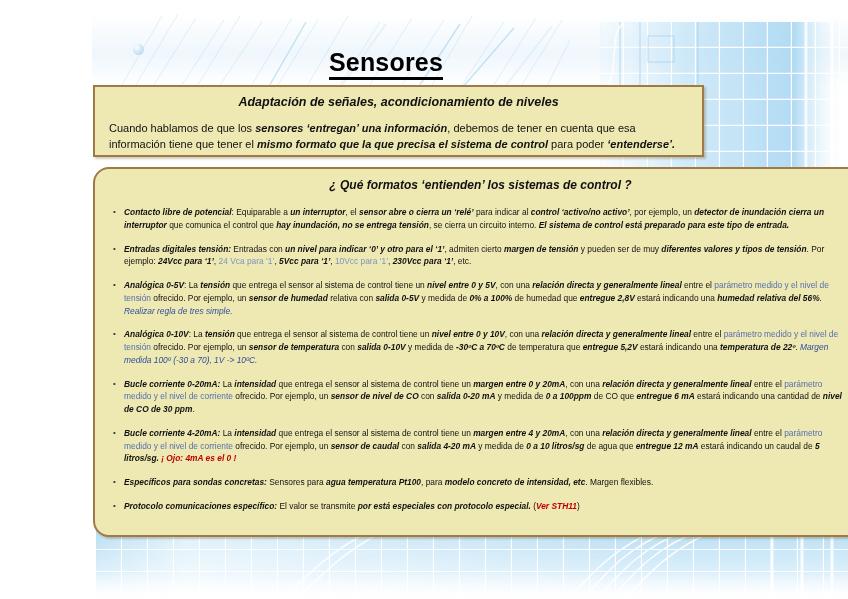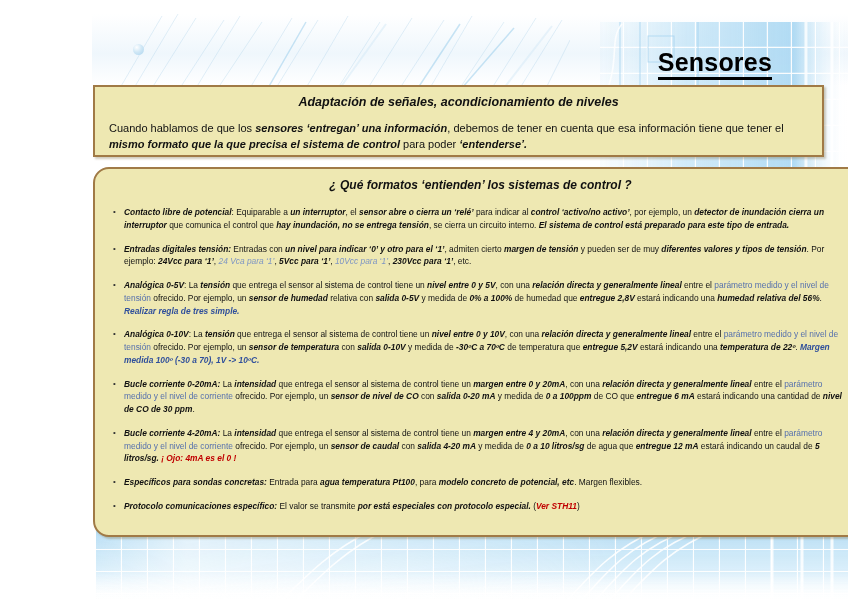--- a/index.html
+++ b/index.html
@@ -52,37 +52,37 @@
   
   .grid-bottom{
     left:96px; top:528px; width:752px; height:74px;
     opacity:.95;
   }
   .grid-bottom svg{display:block;}
 
   
   .title{
     position:absolute; left:0; top:48px; width:772px;
-    text-align:right;
+    text-align:center;
     font-size:25px; font-weight:bold; color:#000000;
     letter-spacing:.2px;
   }
   .title span{
     border-bottom:3px solid #000; padding-bottom:1px;
   }
 
   
   .panel{
     position:absolute;
     background:#eee8b2;
     border:2px solid #a07a46;
     box-shadow:2px 2px 2px rgba(120,110,70,.35);
     box-sizing:border-box;
   }
-  #panel-intro{left:93px; top:85px; width:731px; height:72px;}
+  #panel-intro{left:93px; top:85px; width:611px; height:72px;}
   #panel-formats{left:93px; top:167px; width:775px; height:370px;border-radius:16px;}
 
   .panel-heading{
     text-align:center;
     font-size:12.5px; font-weight:bold; font-style:italic;
     color:#111; margin:8px 10px 0 10px; line-height:1.25;
   }
   #panel-formats .panel-heading{font-size:12px;margin-top:9px;}
 
   .panel-body{
@@ -99,22 +99,22 @@
     font-size:8.4px; line-height:1.52; color:#111;
   }
   .bullet:last-child{margin-bottom:0;}
   .bullet .dot{
     flex:0 0 11px; width:11px;
     font-size:8px; line-height:1.52; color:#333; text-align:left;
     padding-left:2px;
   }
   .bullet .txt{flex:1 1 auto;}
   .bi{font-weight:bold;font-style:italic;}
-  .blue-soft{color:#7d95c4;font-style:italic;}
-  .blue-note{color:#2f4f9b;font-weight:bold;font-style:italic;}
+  .blue-soft{color:#7d95c4;}
+  .blue-note{color:#2f4f9b;font-weight:normal;font-style:italic;}
   .blue-param{color:#5570ad;}
   .red-note{color:#c00000;font-weight:bold;font-style:italic;}
 </style>
 </head>
 <body>
 
 <div id="slide">
 
   <div class="bg-layer bg-top-sheen"></div>
 
@@ -258,21 +258,21 @@
         <div class="bullet">
           <div class="dot">•</div>
           <div class="txt"><span class="bi">Bucle corriente 0-20mA:</span><span> La </span><span class="bi">intensidad</span><span> que entrega el sensor al sistema de control tiene un </span><span class="bi">margen entre 0 y 20mA</span><span>, con una </span><span class="bi">relación directa y generalmente lineal</span><span> entre el </span><span class="blue-param">parámetro medido y el nivel de corriente</span><span> ofrecido. Por ejemplo, un </span><span class="bi">sensor de nivel de CO</span><span> con </span><span class="bi">salida 0-20 mA</span><span> y medida de </span><span class="bi">0 a 100ppm</span><span> de CO que </span><span class="bi">entregue 6 mA</span><span> estará indicando una cantidad de </span><span class="bi">nivel de CO de 30 ppm</span><span>.</span></div>
         </div>
         <div class="bullet">
           <div class="dot">•</div>
           <div class="txt"><span class="bi">Bucle corriente 4-20mA:</span><span> La </span><span class="bi">intensidad</span><span> que entrega el sensor al sistema de control tiene un </span><span class="bi">margen entre 4 y 20mA</span><span>, con una </span><span class="bi">relación directa y generalmente lineal</span><span> entre el </span><span class="blue-param">parámetro medido y el nivel de corriente</span><span> ofrecido. Por ejemplo, un </span><span class="bi">sensor de caudal</span><span> con </span><span class="bi">salida 4-20 mA</span><span> y medida de </span><span class="bi">0 a 10 litros/sg</span><span> de agua que </span><span class="bi">entregue 12 mA</span><span> estará indicando un caudal de  </span><span class="bi">5 litros/sg.</span><span> </span><span class="red-note">¡ Ojo: 4mA es el 0 !</span></div>
         </div>
         <div class="bullet">
           <div class="dot">•</div>
-          <div class="txt"><span class="bi">Específicos para sondas concretas:</span><span> Entrada para </span><span class="bi">agua temperatura Pt100</span><span>, para </span><span class="bi">modelo concreto de potencial, etc</span><span>. Margen flexibles.</span></div>
+          <div class="txt"><span class="bi">Específicos para sondas concretas:</span><span> Sensores para </span><span class="bi">agua temperatura Pt100</span><span>, para </span><span class="bi">modelo concreto de intensidad, etc</span><span>. Margen flexibles.</span></div>
         </div>
         <div class="bullet">
           <div class="dot">•</div>
           <div class="txt"><span class="bi">Protocolo comunicaciones específico:</span><span> El valor se transmite </span><span class="bi">por está especiales con protocolo especial.</span><span> (</span><span class="red-note">Ver STH11</span><span>)</span></div>
         </div>
       </div>
   </div>
 
 </div>
 

